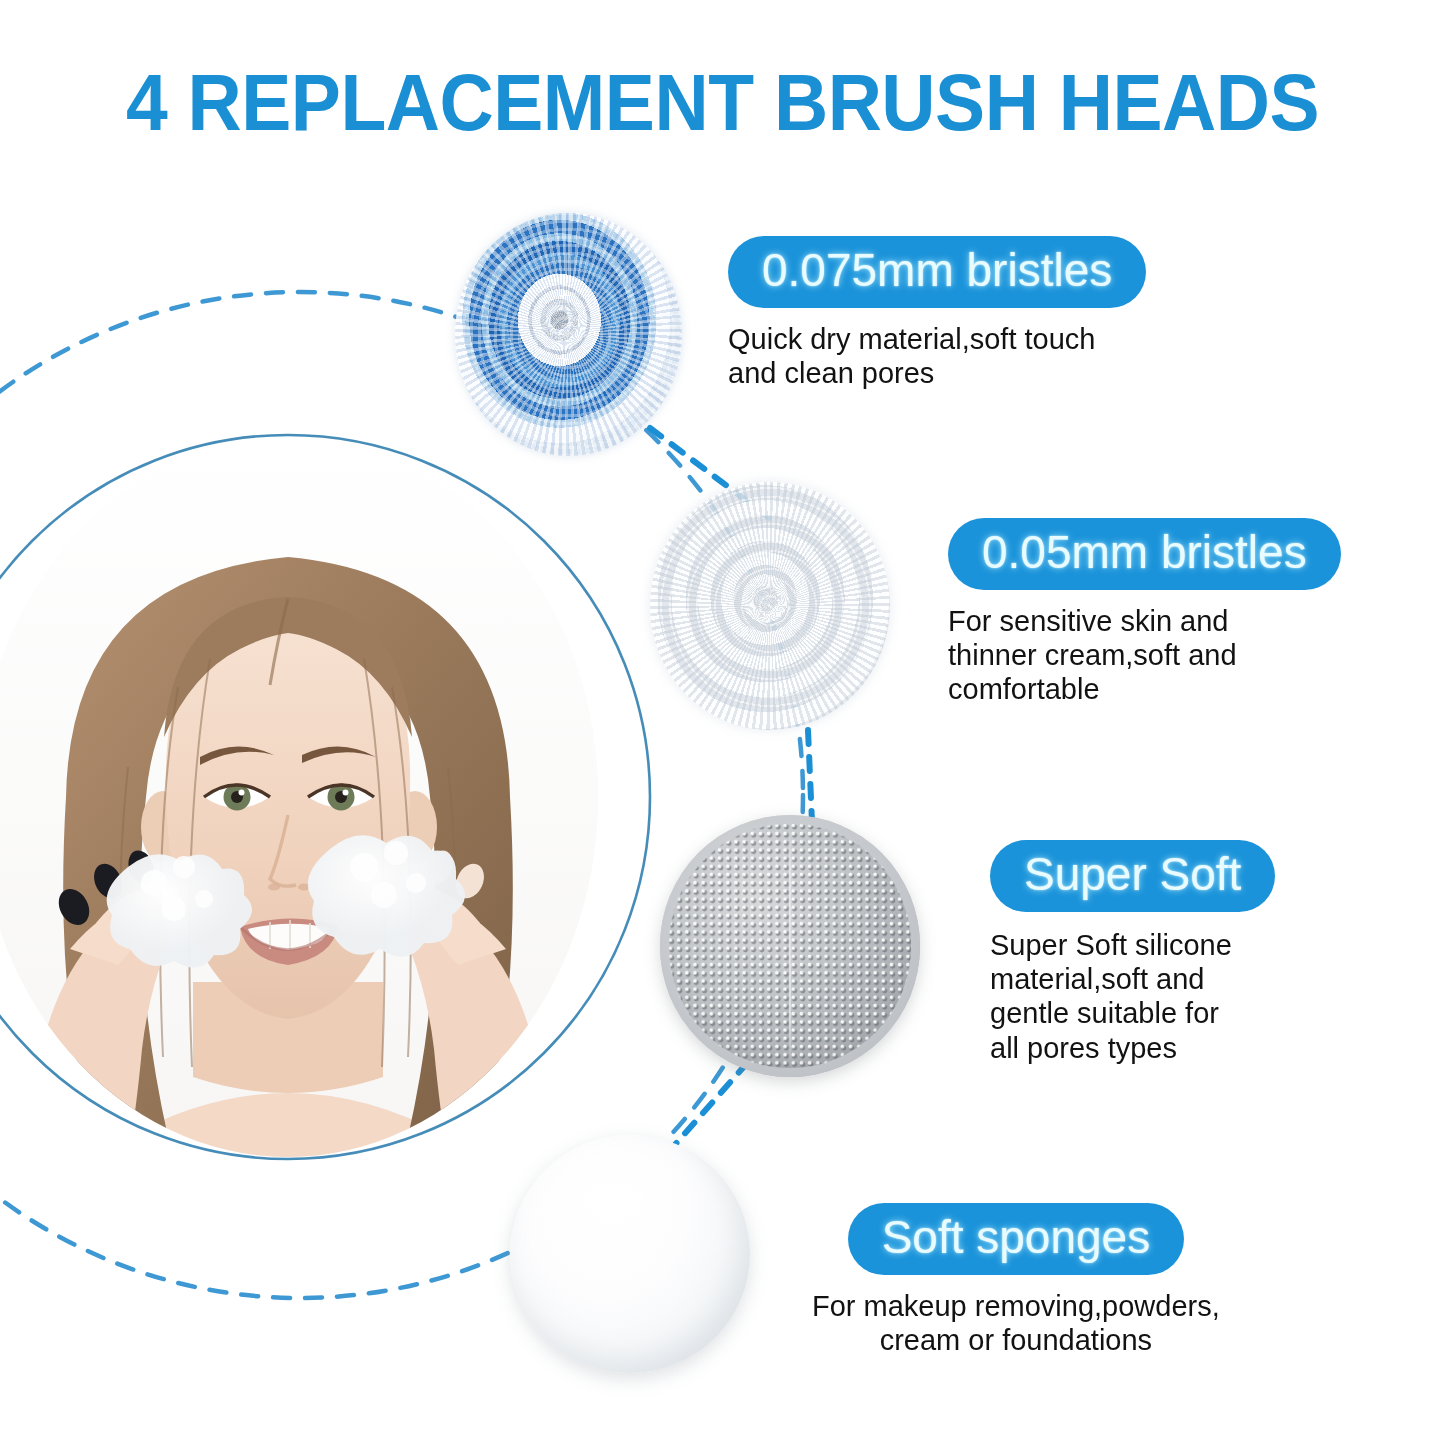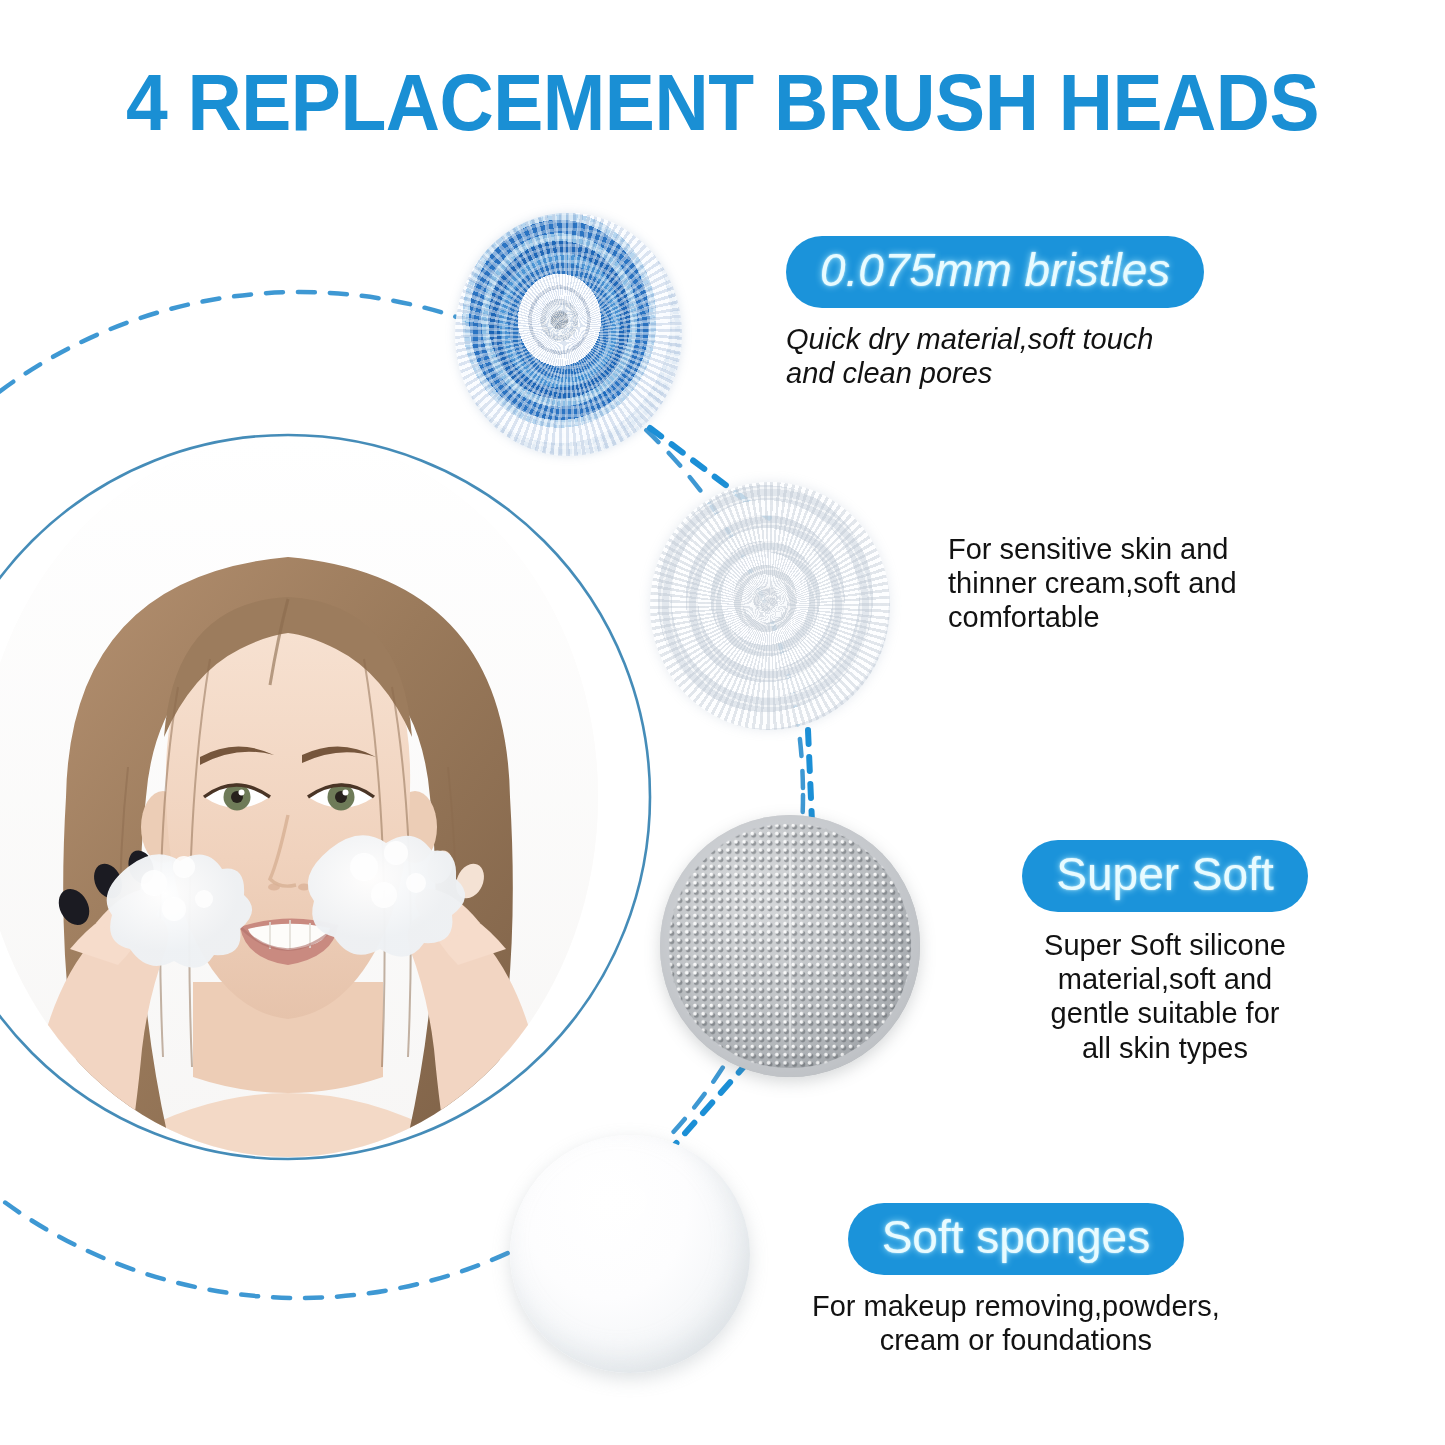--- a/index.html
+++ b/index.html
@@ -185,23 +185,23 @@
   }
   .desc{
     color:#121212;
     font-size:29px;
     line-height:1.18;
     margin-top:14px;
     white-space:pre-line;
     font-family:"Liberation Sans","DejaVu Sans",sans-serif;
   }
 
-  #callout-1{left:786px;top:236px;font-style:italic;}
+  #callout-1{left:728px;top:236px;}
   #callout-2{left:948px;top:518px;}
-  #callout-3{left:990px;top:840px;text-align:center;width:350px;}
+  #callout-3{left:990px;top:840px;width:350px;}
   #callout-3 .desc{margin-top:16px;}
   #callout-4{left:812px;top:1203px;text-align:center;}
 </style>
 </head>
 <body>
 
 <div id="stage">
 
   <div id="title">4 REPLACEMENT BRUSH HEADS</div>
 
@@ -356,31 +356,32 @@
     <div class="gloss"></div>
   </div>
 
   <div class="callout" id="callout-1">
     <div class="badge">0.075mm bristles</div>
     <div class="desc">Quick dry material,soft touch
 and clean pores</div>
   </div>
 
   <div class="callout" id="callout-2">
+    <div class="badge">0.05mm bristles</div>
     <div class="desc">For sensitive skin and
 thinner cream,soft and
 comfortable</div>
   </div>
 
   <div class="callout" id="callout-3">
     <div class="badge">Super Soft</div>
     <div class="desc">Super Soft silicone
 material,soft and
 gentle suitable for
-all skin types</div>
+all pores types</div>
   </div>
 
   <div class="callout" id="callout-4">
     <div class="badge">Soft sponges</div>
     <div class="desc">For makeup removing,powders,
 cream or foundations</div>
   </div>
 
 </div>
 

